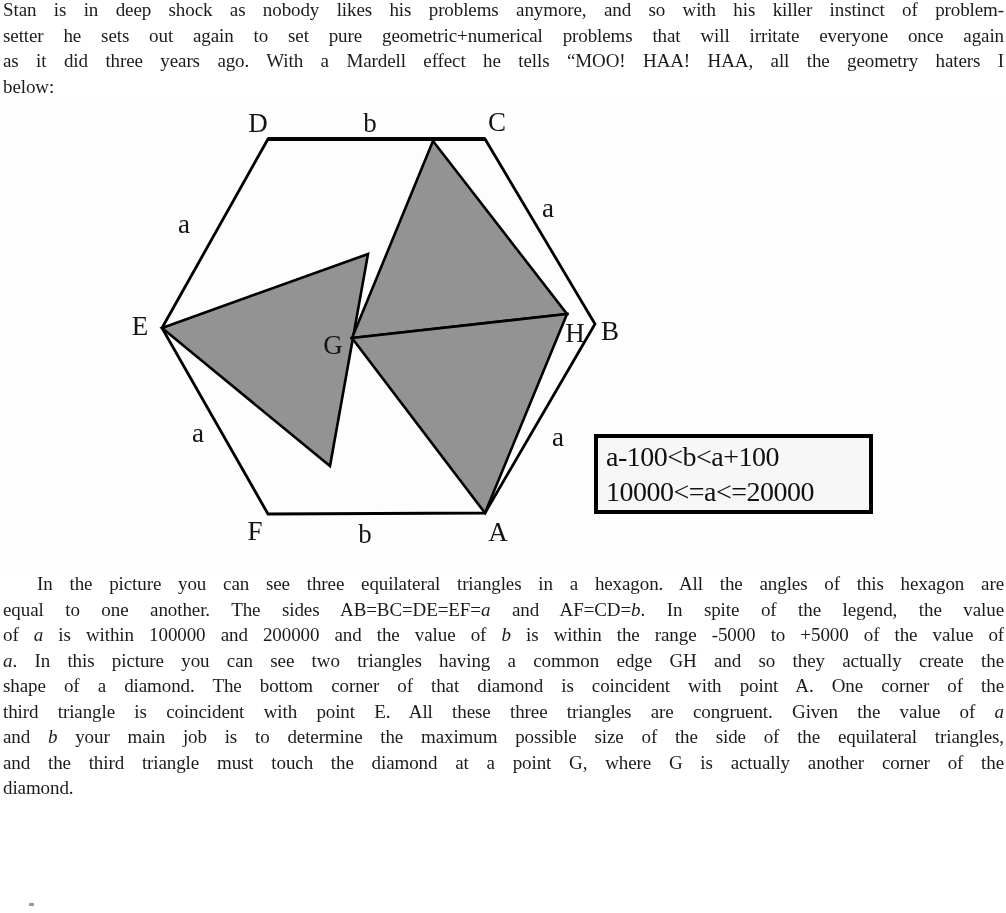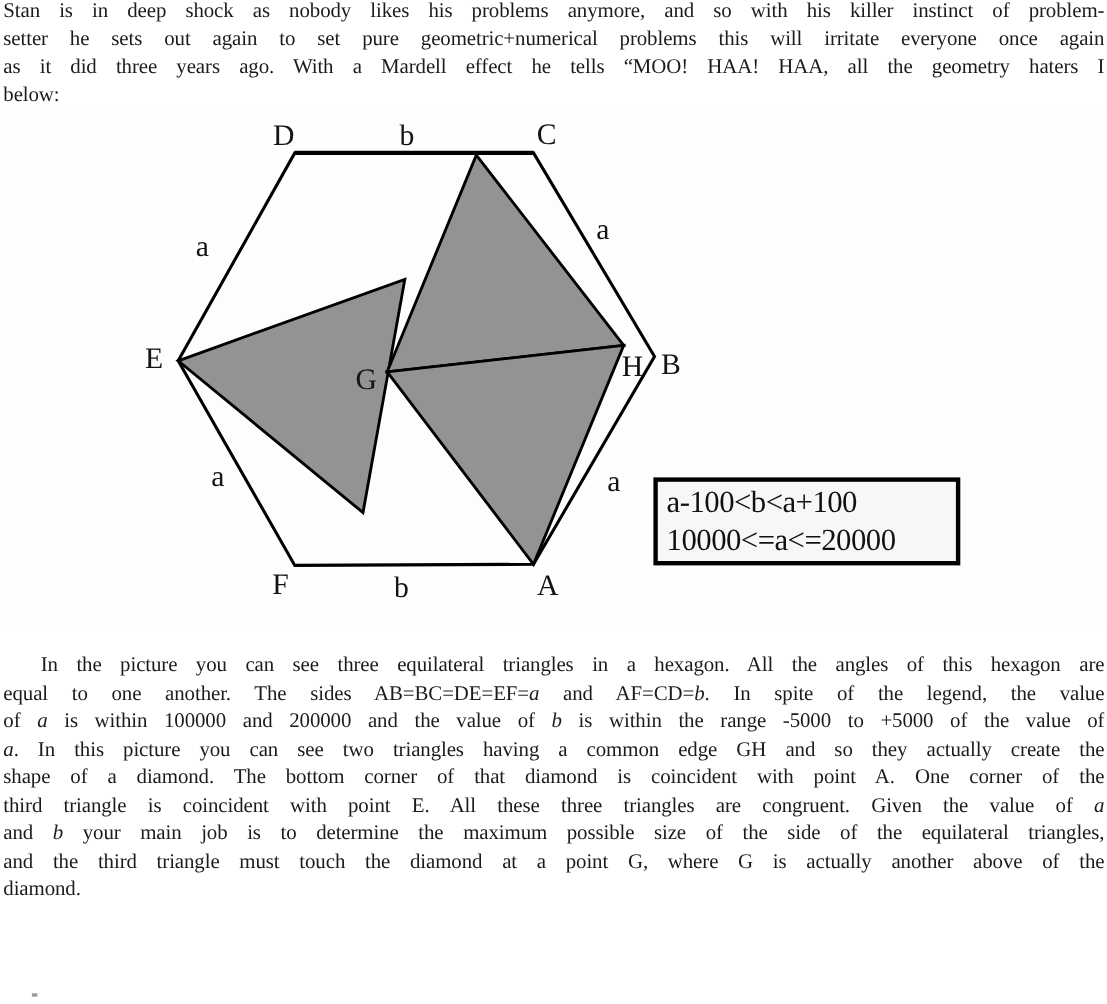--- a/index.html
+++ b/index.html
@@ -7,21 +7,21 @@
     width:1006px;height:913px;background:#ffffff;overflow:hidden;position:relative;
     font-family:"Liberation Serif","DejaVu Serif",serif;color:#1b1b1b;
   }
   .para{width:1001px;margin-left:3px;font-size:19px;line-height:25.5px;}
   #para1{margin-top:-3px;}
   .para .line{
     text-align:justify;text-align-last:justify;
     height:25.5px;overflow:hidden;letter-spacing:-0.1px;
   }
   .para .line.last{text-align-last:left;}
-  .para .line.indent{text-indent:34px;margin-top:21px;}
+  .para .line.indent{text-indent:34px;}
   .para i{font-style:italic;}
   .figure{position:relative;width:1006px;height:472px;background:#fefefe;}
   .figure svg{position:absolute;left:0;top:0;}
   .lbl{
     font-family:"Liberation Serif","DejaVu Serif",serif;
     font-size:27px;fill:#141414;
   }
   .legend{
     position:absolute;left:594px;top:335px;width:279px;height:80px;
     box-sizing:border-box;border:4px solid #000;background:#f7f7f7;
@@ -29,21 +29,21 @@
     letter-spacing:-0.5px;
   }
   .legend div{white-space:nowrap;}
   .artifact{position:absolute;left:29px;top:903px;width:5px;height:3px;background:#9a9a9a;}
 </style>
 </head>
 <body>
 
 <div class="para" id="para1">
     <div class="line"><span>Stan is in deep shock as nobody likes his problems anymore, and so with his killer instinct of problem-</span></div>
-    <div class="line"><span>setter he sets out again to set pure geometric+numerical problems this will irritate everyone once again</span></div>
+    <div class="line"><span>setter he sets out again to set pure geometric+numerical problems that will irritate everyone once again</span></div>
     <div class="line"><span>as it did three years ago. With a Mardell effect he tells “MOO! HAA! HAA, all the geometry haters I</span></div>
     <div class="line last"><span>below:</span></div>
   </div>
 
 <div class="figure">
   <svg width="1006" height="472" viewBox="0 128 1006 472">
     <polygon stroke-width="2.8" stroke-linejoin="miter" points="162,357 268,168 485,168 595,353 485,542 268,543" fill="#fdfdfd" stroke="#000000"></polygon>
     <line stroke-width="4" x1="268" y1="168" x2="485" y2="168" stroke="#000000"></line>
     <polygon stroke-width="2.6" stroke-linejoin="miter" points="162,357 368,283 330,495" fill="#939393" stroke="#000000"></polygon>
     <polygon stroke-width="2.6" stroke-linejoin="miter" points="433,170 352,367 567,343" fill="#939393" stroke="#000000"></polygon>
@@ -72,17 +72,17 @@
 </div>
 
 <div class="para" id="para2">
     <div class="line indent"><span>In the picture you can see three equilateral triangles in a hexagon. All the angles of this hexagon are</span></div>
     <div class="line"><span>equal to one another. The sides AB=BC=DE=EF=</span><i>a</i><span> and AF=CD=</span><i>b</i><span>. In spite of the legend, the value</span></div>
     <div class="line"><span>of </span><i>a</i><span> is within 100000 and 200000 and the value of </span><i>b</i><span> is within the range -5000 to +5000 of the value of</span></div>
     <div class="line"><i>a</i><span>. In this picture you can see two triangles having a common edge GH and so they actually create the</span></div>
     <div class="line"><span>shape of a diamond. The bottom corner of that diamond is coincident with point A. One corner of the</span></div>
     <div class="line"><span>third triangle is coincident with point E. All these three triangles are congruent. Given the value of </span><i>a</i></div>
     <div class="line"><span>and </span><i>b</i><span> your main job is to determine the maximum possible size of the side of the equilateral triangles,</span></div>
-    <div class="line"><span>and the third triangle must touch the diamond at a point G, where G is actually another above of the</span></div>
+    <div class="line"><span>and the third triangle must touch the diamond at a point G, where G is actually another corner of the</span></div>
     <div class="line last"><span>diamond.</span></div>
   </div>
 
 <div class="artifact"></div>
 
 </body></html>

